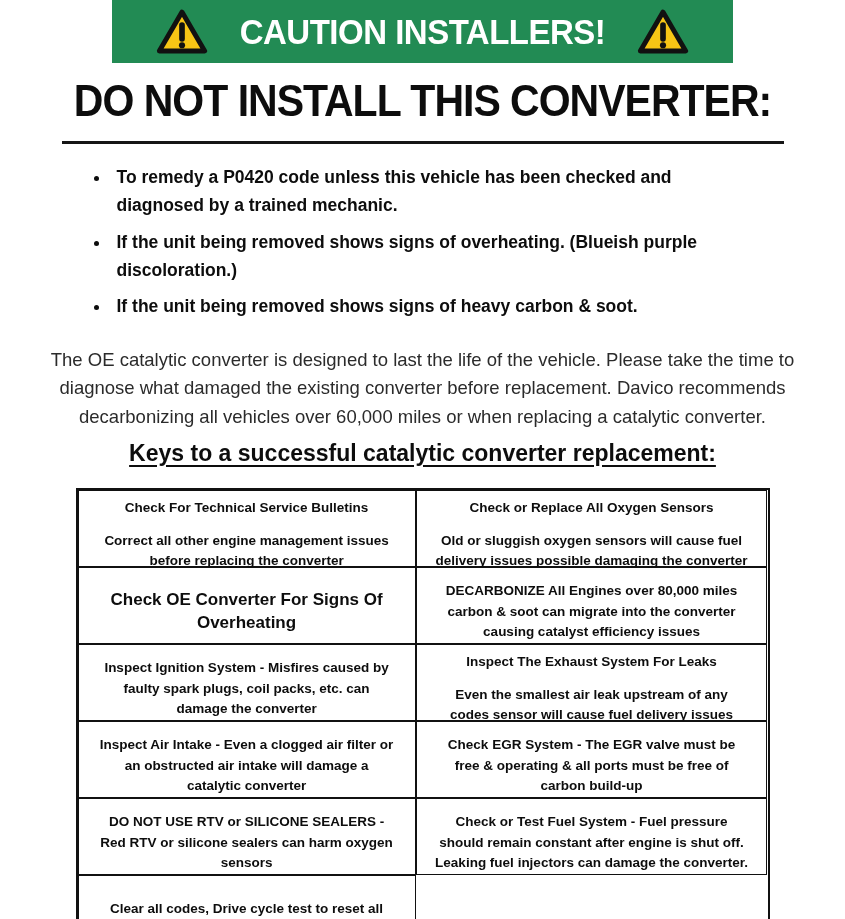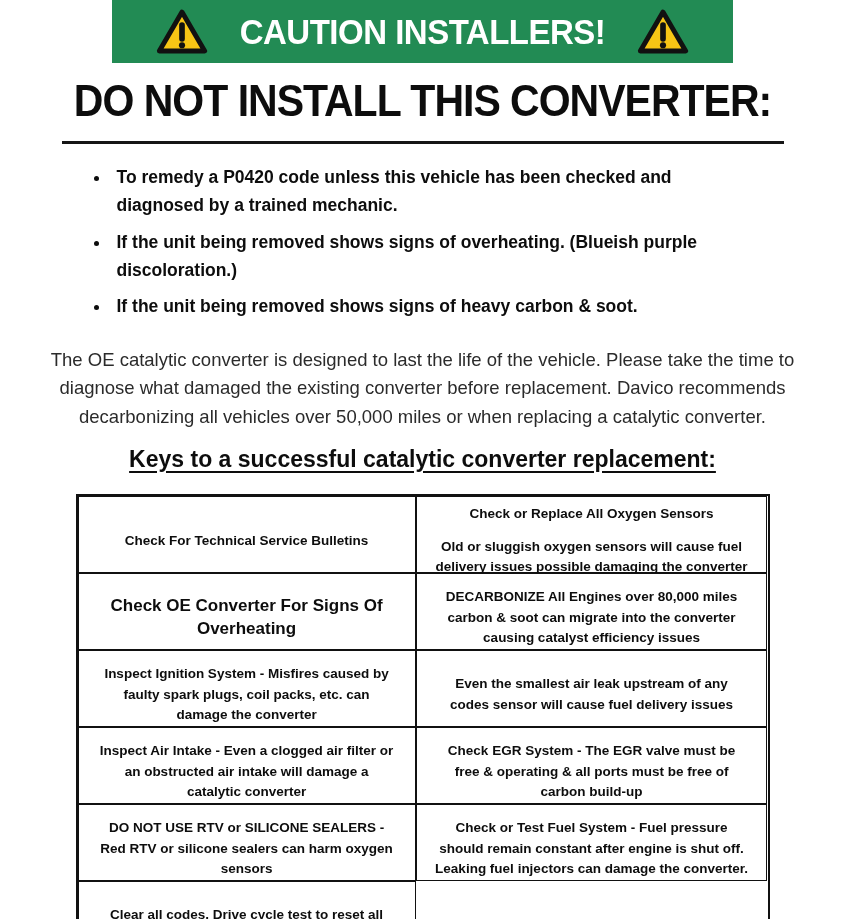--- a/index.html
+++ b/index.html
@@ -56,21 +56,21 @@
   .intro {
     width: 816px;
     margin: 25px auto 0 auto;
     text-align: center;
     font-size: 18.5px;
     font-weight: normal;
     line-height: 1.55;
     color: #2b2b2b;
   }
   .keys-heading {
-    margin: 14px 0 0 0;
+    margin: 8px 0 0 0;
     text-align: center;
     font-size: 23px;
     font-weight: bold;
     text-decoration: underline;
     text-underline-offset: 4px;
     color: #0d0d0d;
   }
   .grid-table {
     width: 694px;
     margin: 21px auto 0 auto;
@@ -119,46 +119,48 @@
 <h1 class="main-heading">DO NOT INSTALL THIS CONVERTER:</h1>
 
 <div class="rule"></div>
 
 <ul class="bullet-list">
   <li><span>To remedy a P0420 code unless this vehicle has been checked and diagnosed by a trained mechanic.</span></li>
   <li><span>If the unit being removed shows signs of overheating. (Blueish purple discoloration.)</span></li>
   <li><span>If the unit being removed shows signs of heavy carbon &amp; soot.</span></li>
 </ul>
 
-<p class="intro">The OE catalytic converter is designed to last the life of the vehicle. Please take the time to diagnose what damaged the existing converter before replacement. Davico recommends decarbonizing all vehicles over 50,000 miles or when replacing a catalytic converter.</p>
+<p class="intro">The OE catalytic converter is designed to last the life of the vehicle. Please take the time to diagnose what damaged the existing converter before replacement. Davico recommends decarbonizing all vehicles over 60,000 miles or when replacing a catalytic converter.</p>
 
 <h2 class="keys-heading">Keys to a successful catalytic converter replacement:</h2>
 
 <div class="grid-table">
 
   <div class="cell">
     <div class="cell-line">Check For Technical Service Bulletins</div>
+    <div class="cell-line">Correct all other engine management issues before replacing the converter</div>
   </div>
   <div class="cell">
     <div class="cell-line">Check or Replace All Oxygen Sensors</div>
     <div class="cell-line">Old or sluggish oxygen sensors will cause fuel delivery issues possible damaging the converter</div>
   </div>
 
   <div class="cell big">
     <div class="cell-line">Check OE Converter For Signs Of Overheating</div>
   </div>
 
   <div class="cell">
     <div class="cell-line">DECARBONIZE All Engines over 80,000 miles carbon &amp; soot can migrate into the converter causing catalyst efficiency issues</div>
   </div>
   <div class="cell">
     <div class="cell-line">Inspect Ignition System - Misfires caused by faulty spark plugs, coil packs, etc. can damage the converter</div>
   </div>
 
   <div class="cell">
+    <div class="cell-line">Inspect The Exhaust System For Leaks</div>
     <div class="cell-line">Even the smallest air leak upstream of any codes sensor will cause fuel delivery issues</div>
   </div>
   <div class="cell">
     <div class="cell-line">Inspect Air Intake - Even a clogged air filter or an obstructed air intake will damage a catalytic converter</div>
   </div>
 
   <div class="cell">
     <div class="cell-line">Check EGR System - The EGR valve must be free &amp; operating &amp; all ports must be free of carbon build-up</div>
   </div>
   <div class="cell">

